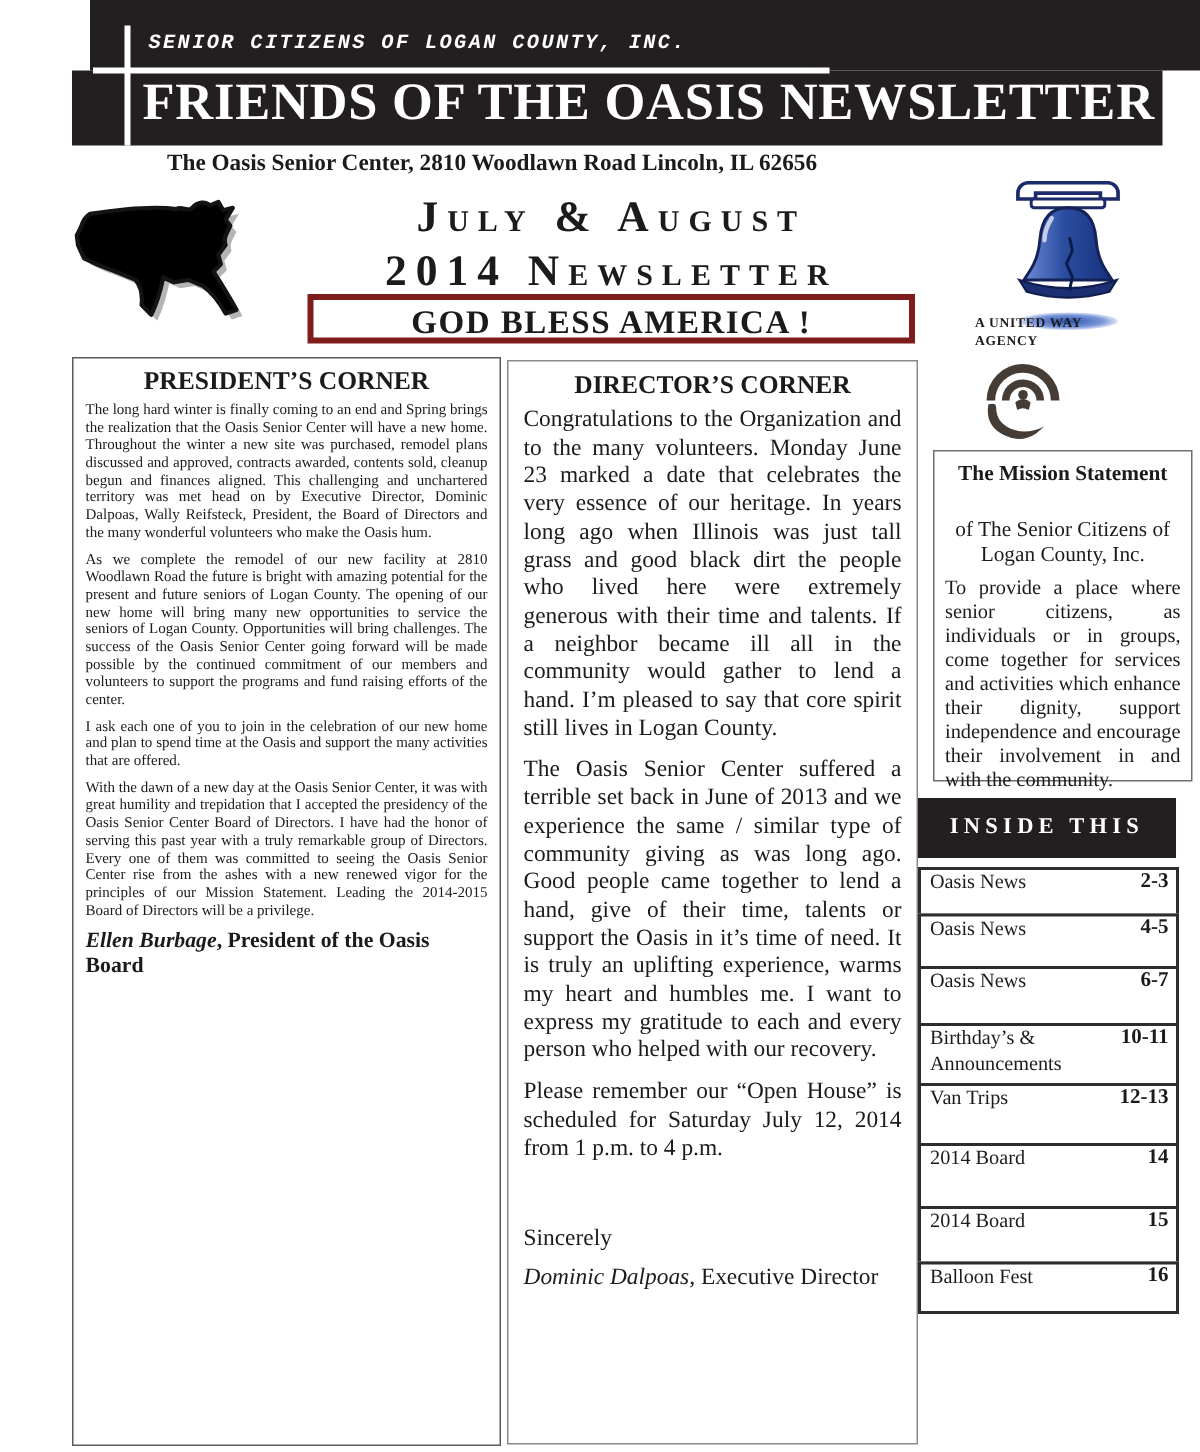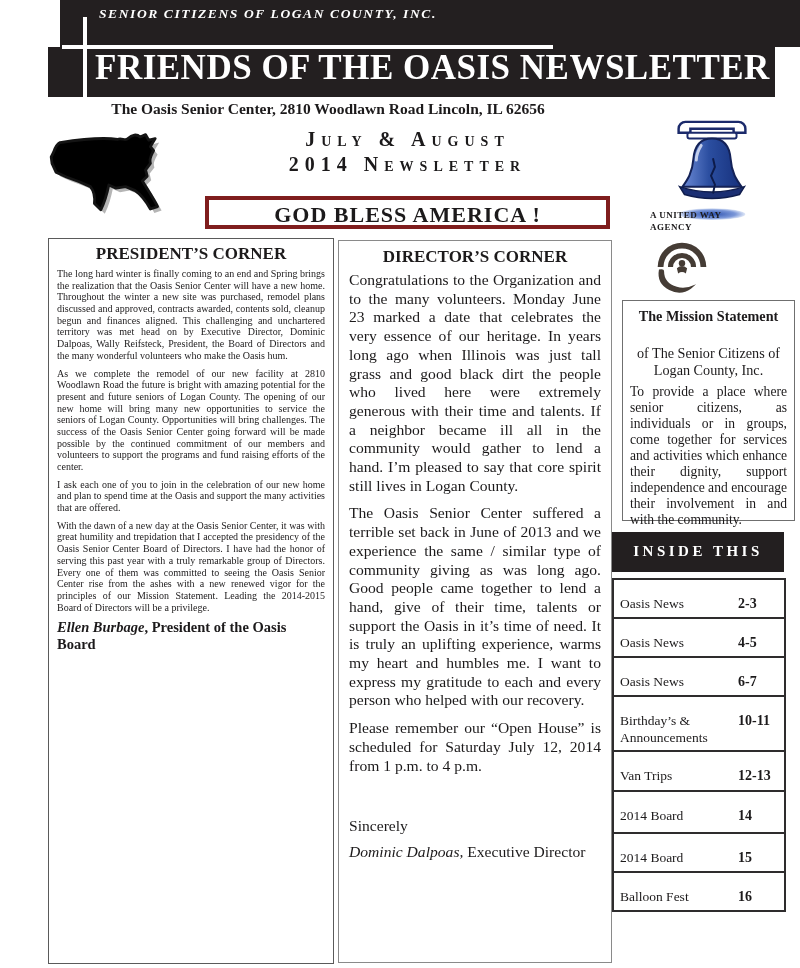--- a/index.html
+++ b/index.html
@@ -7,37 +7,37 @@
   #page {
     position:relative; width:800px; height:968px; background:#ffffff;
     font-family:"Liberation Serif", serif; color:#1c1a1b; overflow:hidden;
   }
   
   .band-top { position:absolute; left:60px; top:0; width:740px; height:47px; background:#231f20; }
   .band-main { position:absolute; left:48px; top:47px; width:727px; height:50px; background:#231f20; }
   .mast-hline { position:absolute; left:62px; top:45px; width:491px; height:4px; background:#ffffff; }
   .mast-vline { position:absolute; left:83px; top:17px; width:4px; height:80px; background:#ffffff; }
   .org-name {
-    position:absolute; left:99px; top:6px; color:#fff;
-    font-family:Liberation Serif, serif; font-style:italic; font-weight:bold;
+    position:absolute; left:99px; top:22px; color:#fff;
+    font-family:Liberation Mono, monospace; font-style:italic; font-weight:bold;
     font-size:13.5px; letter-spacing:1.6px; white-space:nowrap;
   }
   .news-title {
     position:absolute; left:95px; top:48px; width:678px; color:#fff;
     font-size:35px; font-weight:bold; letter-spacing:0.5px; white-space:nowrap;
   }
   .address-line {
     position:absolute; left:0; top:100px; width:656px; text-align:center;
     font-size:15.5px; font-weight:bold;
   }
   
   .flag-wrap { position:absolute; left:44px; top:124px; width:128px; height:106px; }
   .issue-heading { position:absolute; left:205px; top:127px; width:405px; text-align:center; }
   .issue-line {
-    font-variant:small-caps; font-weight:bold; font-size:20px; letter-spacing:6px; line-height:1.25;
+    font-variant:small-caps; font-weight:bold; font-size:29px; letter-spacing:6px; line-height:1.25;
   }
   .banner-box {
     position:absolute; left:205px; top:196px; width:405px; height:33px;
     border:4px solid #7f1d1d; text-align:center; font-size:22px; font-weight:bold;
     letter-spacing:1px; line-height:29px;
   }
   .bell-wrap { position:absolute; left:658px; top:112px; width:108px; height:112px; }
   .uw-wrap { position:absolute; left:650px; top:210px; width:112px; text-align:left;font-family:Liberation Serif, serif; }
   .uw-label { font-size:9px; font-weight:bold; letter-spacing:0.5px; line-height:1.3; }
   .uw-logo { margin-top:2px; }
@@ -67,21 +67,21 @@
   .mission-h2 { text-align:center; font-weight:normal; font-size:14.2px; line-height:1.2; margin-top:20px; }
   .mission-body { font-size:13.6px; line-height:1.18; text-align:justify; margin-top:5px; }
   .iti-header {
     position:absolute; left:612px; top:532px; width:172px; height:40px; background:#231f20;
     color:#fff; font-weight:bold; font-size:15px; letter-spacing:3.5px;
     text-align:center; line-height:38px;
   }
   .toc { position:absolute; left:612px; top:578px; width:174px; }
   .toc-row {
     border:2px solid #2e2c2d; margin-top:-2px; display:flex; align-items:flex-start;
-    justify-content:flex-start; padding:16px 5px 4px 6px; background:#fff;
+    justify-content:space-between; padding:0 5px 4px 6px; background:#fff;
   }
   .toc-row:first-child { margin-top:0; }
   .toc-label { font-size:13.5px; line-height:1.25; width:118px; }
   .toc-pages { font-size:14px; font-weight:bold; text-align:right; }
   .toc-row:nth-child(1){min-height:33px;} .toc-row:nth-child(2){min-height:37px;}
   .toc-row:nth-child(3){min-height:40px;} .toc-row:nth-child(4){min-height:38px;}
   .toc-row:nth-child(5){min-height:42px;} .toc-row:nth-child(6){min-height:44px;}
   .toc-row:nth-child(7){min-height:39px;} .toc-row:nth-child(8){min-height:35px;}
   .toc-row:nth-child(9){min-height:44px;}
 </style>

